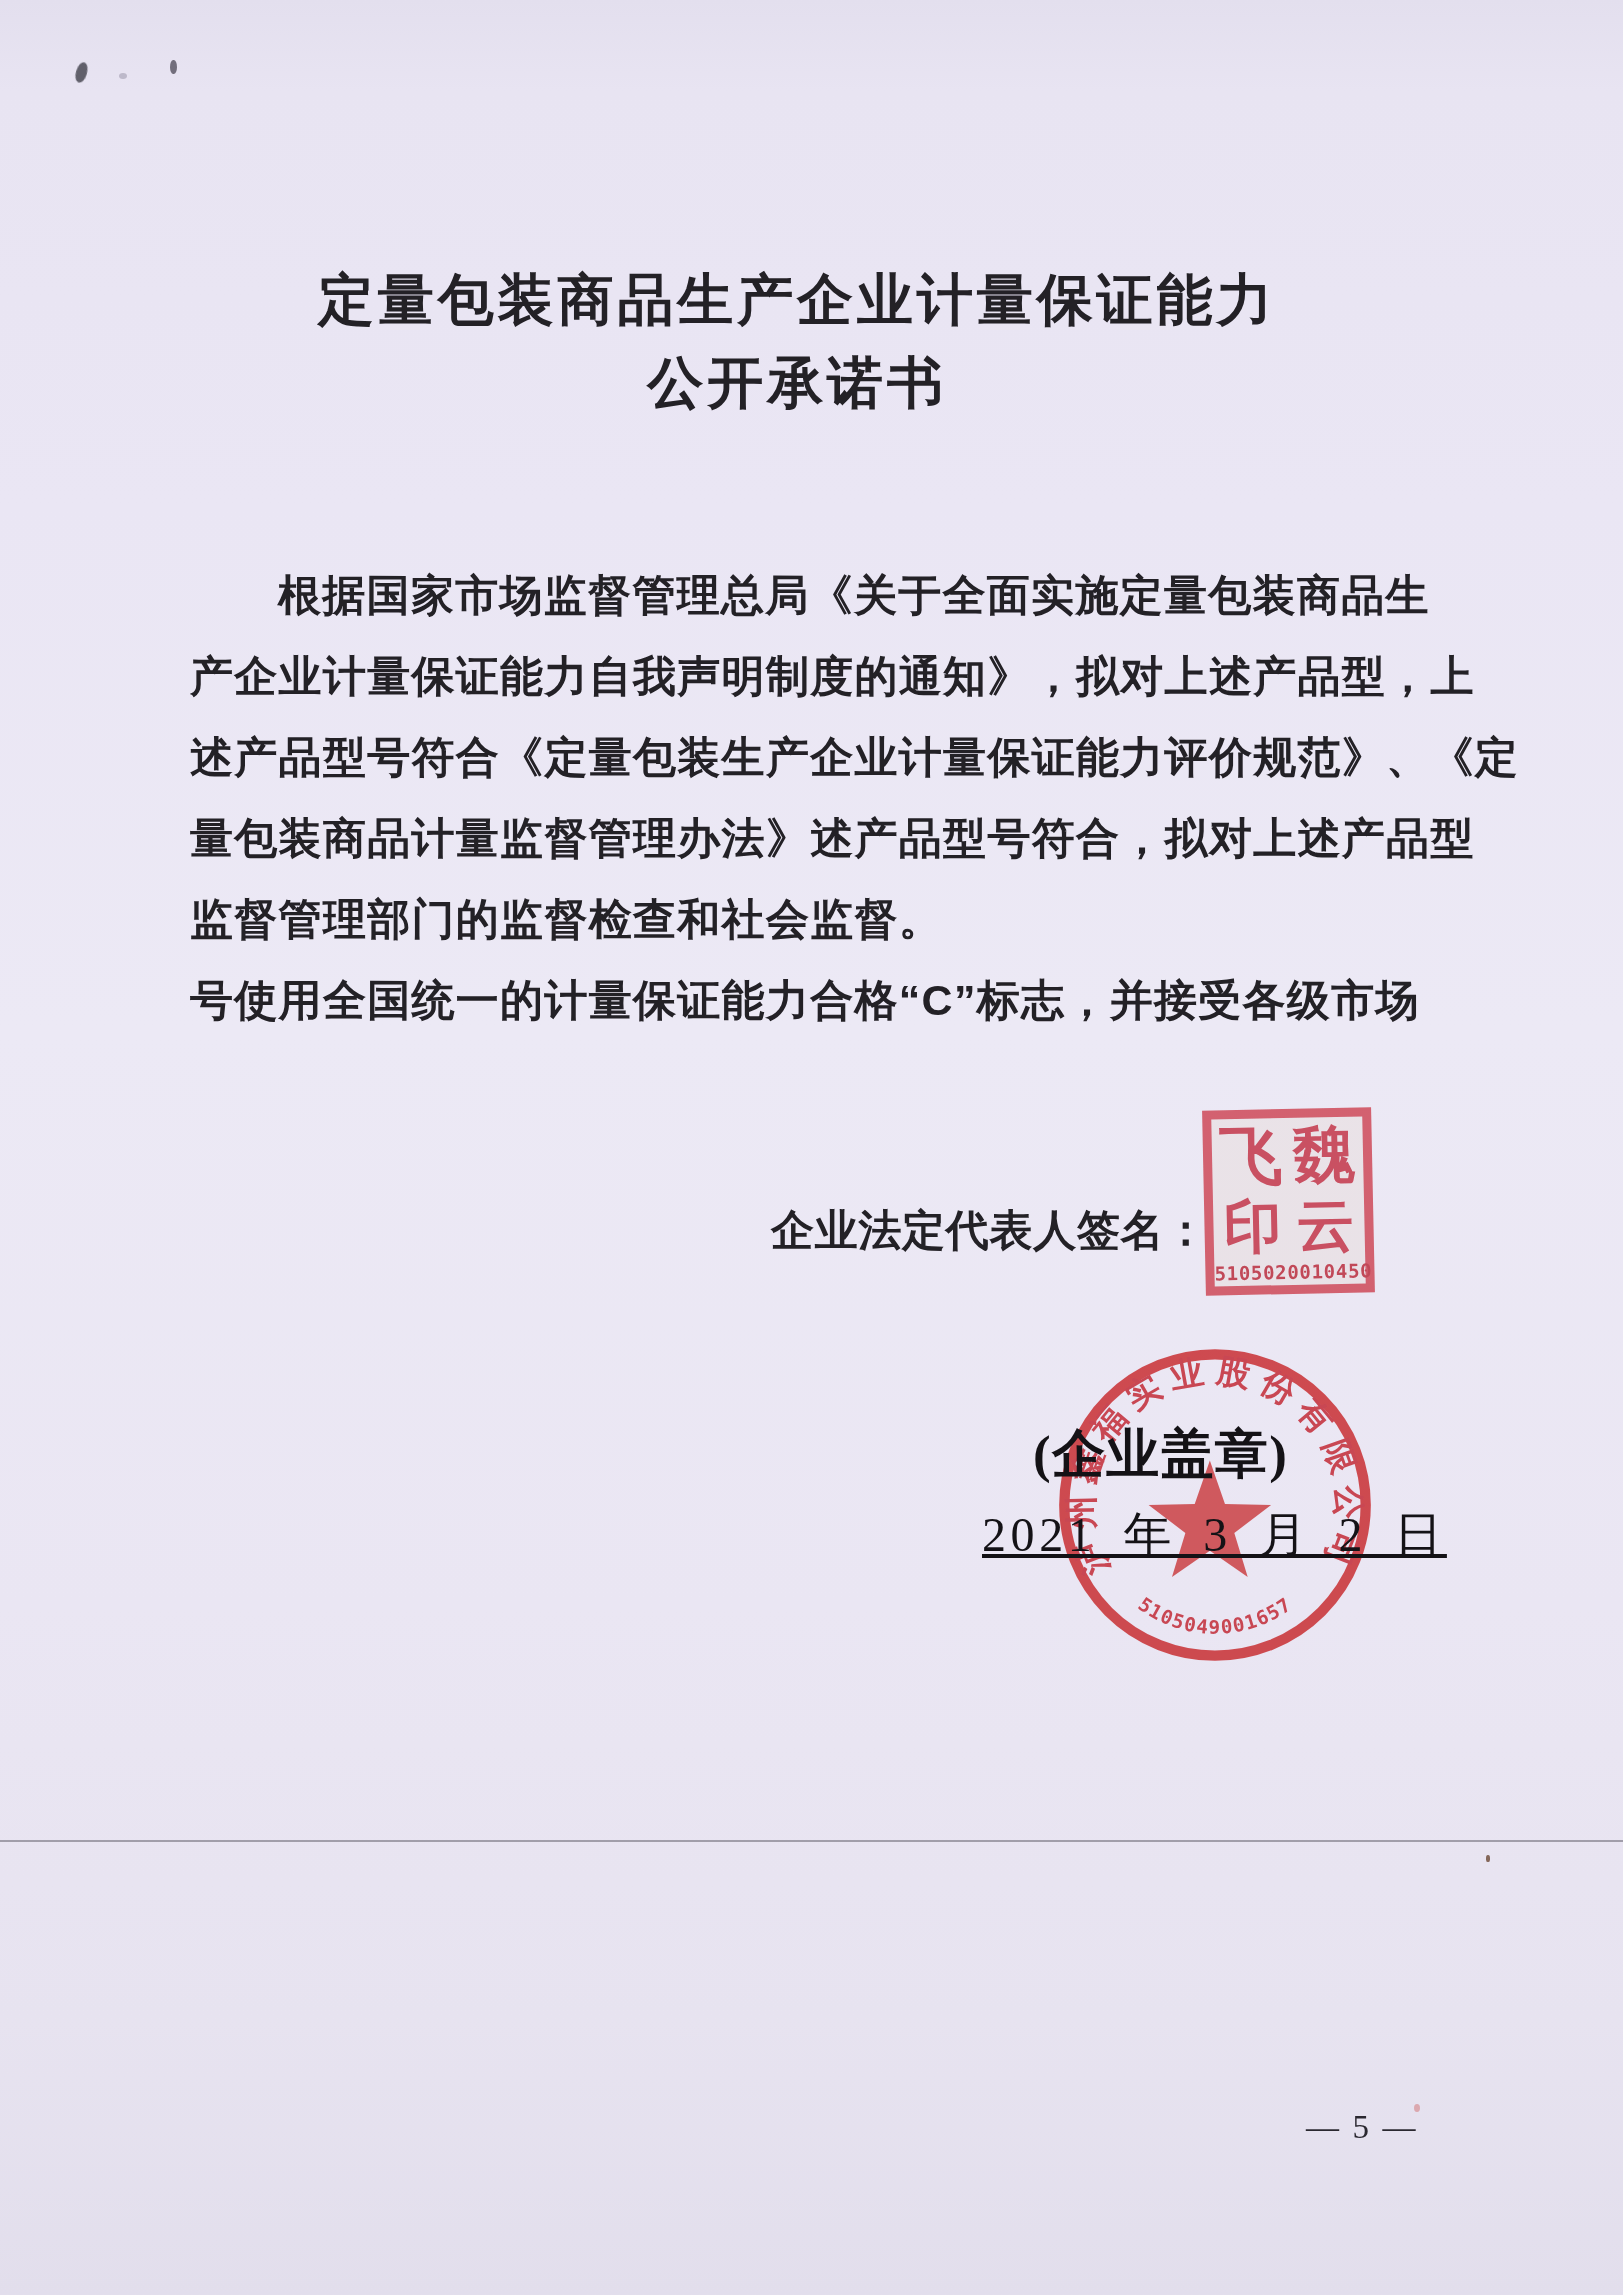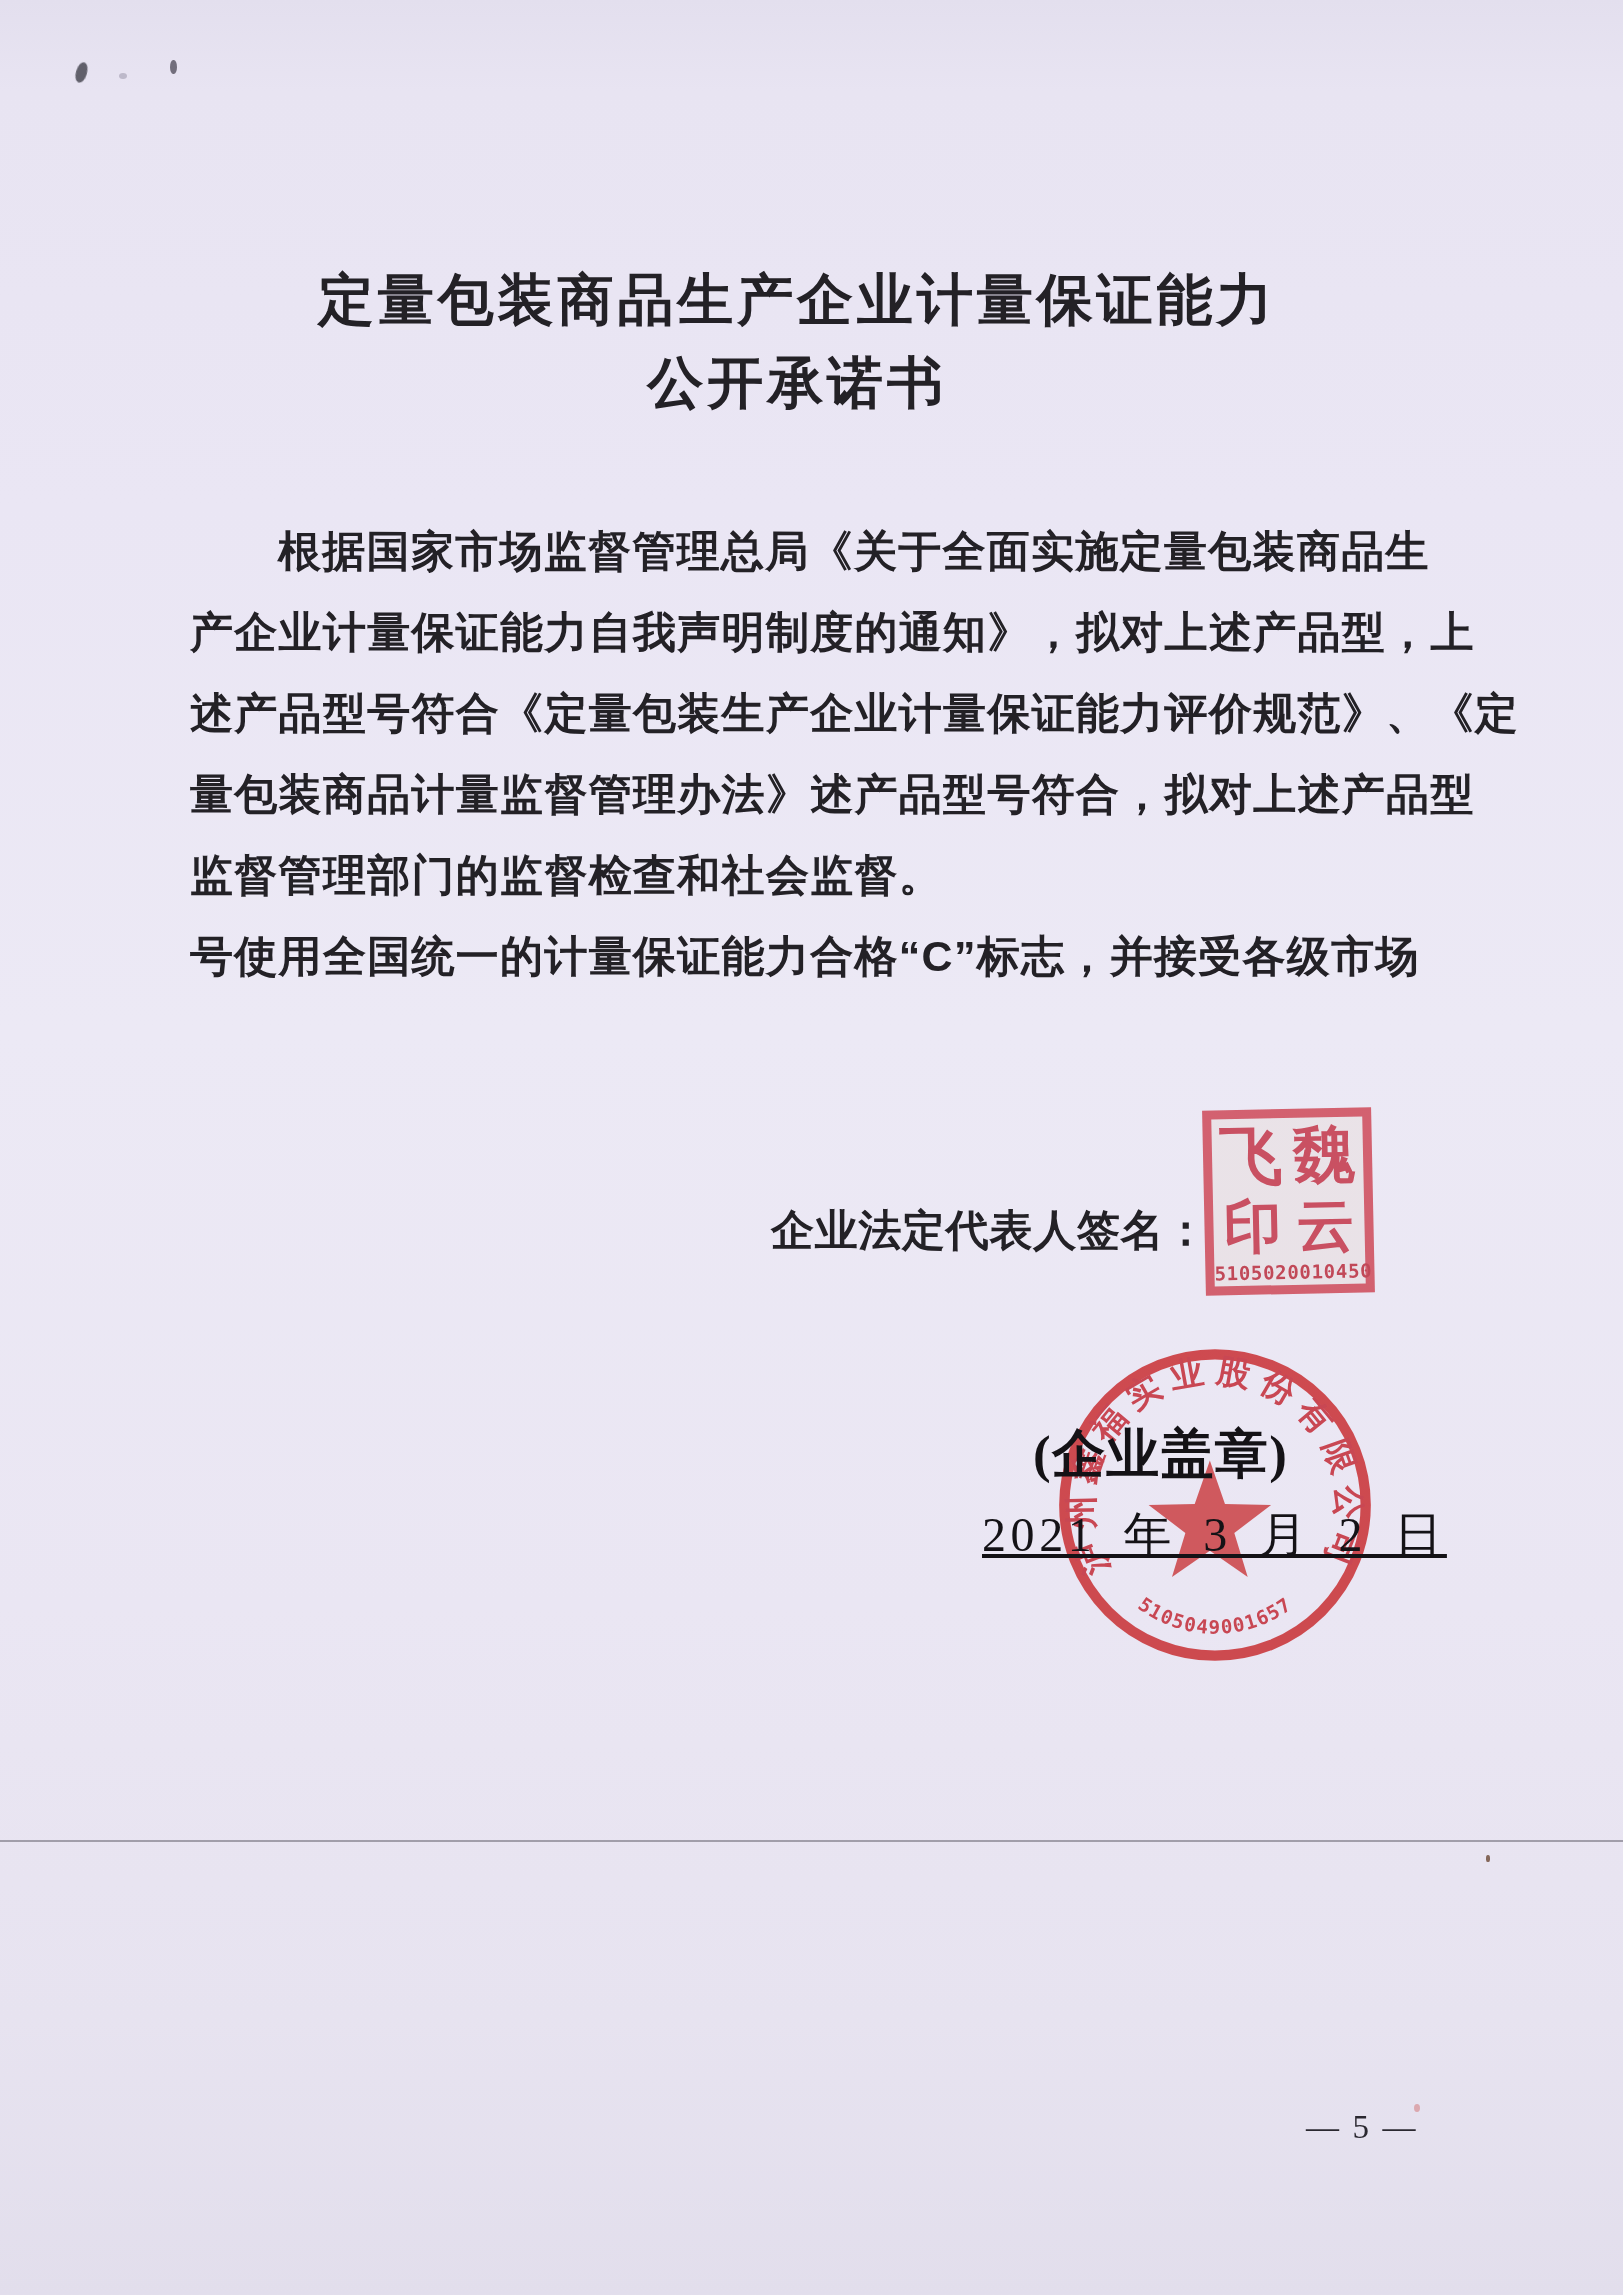--- a/index.html
+++ b/index.html
@@ -21,21 +21,21 @@
   }
   .title.l1{top:263px;}
   .title.l2{top:346px;}
   
   .body-text{
     position:absolute;left:190px;top:522px;width:1250px;
     font-size:43px;font-weight:600;color:#232126;letter-spacing:1.3px;
     white-space:nowrap;
   }
   .body-line{height:81px;line-height:59px;}
-  .body-line.indent{text-indent:88px;}
+  .body-line.indent{text-indent:88px;margin-top:44px;}
   
   .sig-label{
     position:absolute;left:771px;top:1174px;
     font-size:43px;font-weight:600;color:#232126;letter-spacing:0.7px;
     white-space:nowrap;
     margin-top:28px;
   }
   
   .square-seal{
     position:absolute;left:1204px;top:1109px;width:169px;height:185px;

